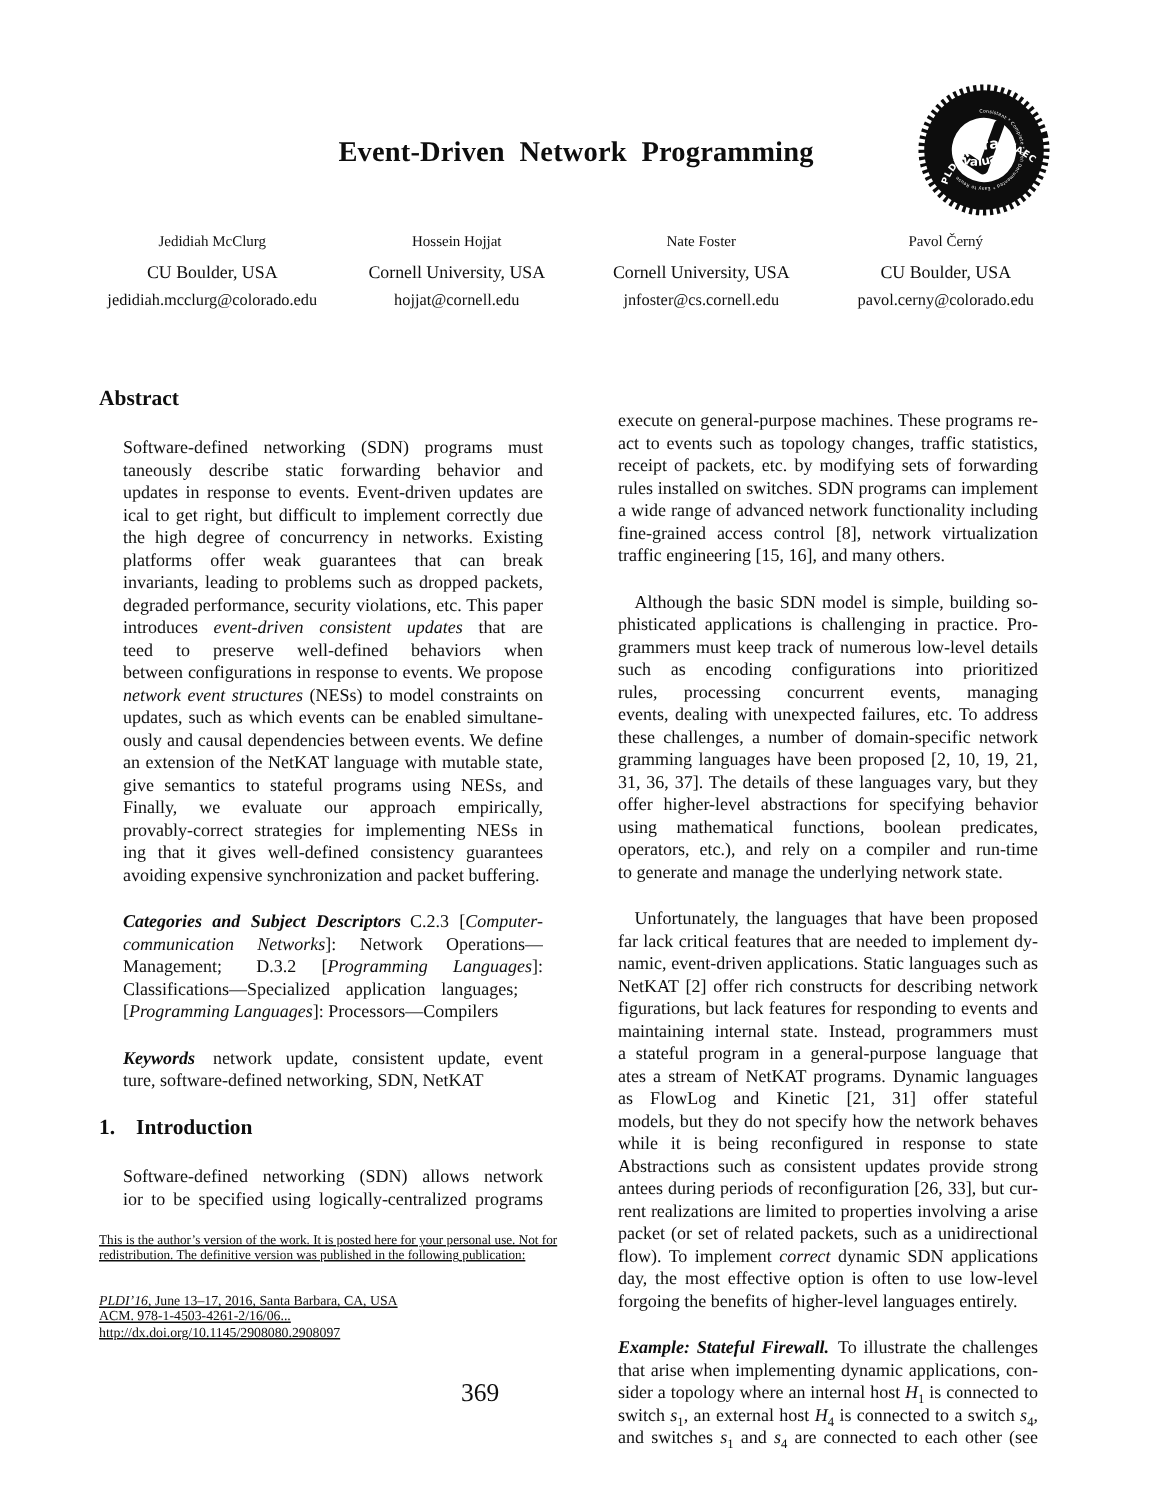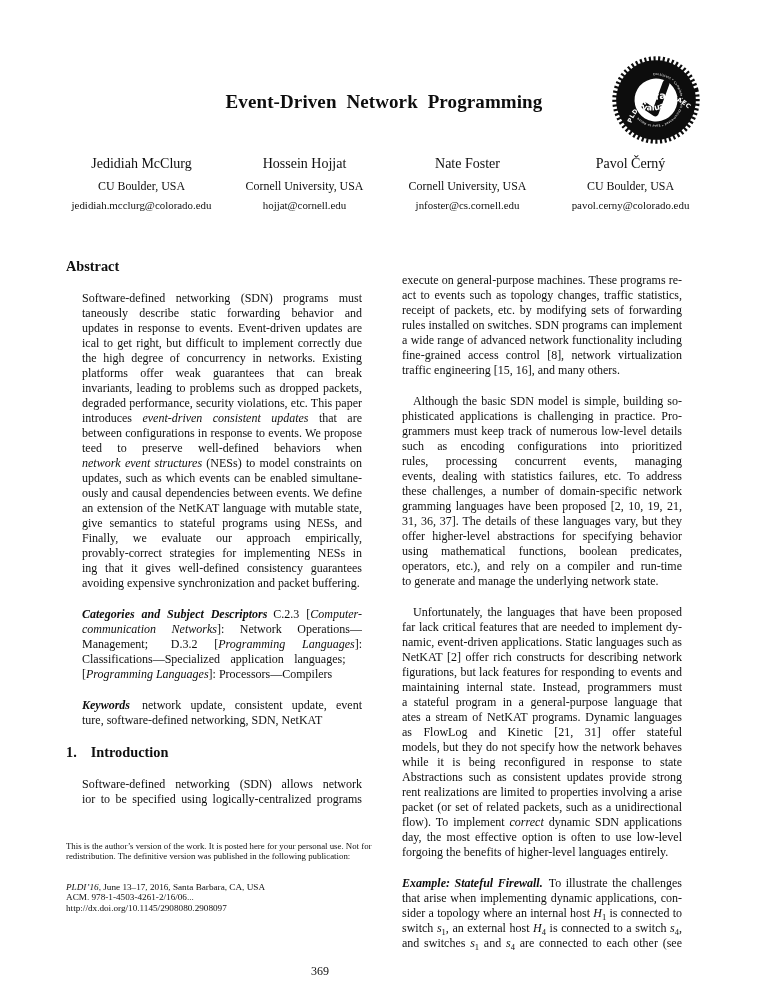--- a/index.html
+++ b/index.html
@@ -12,48 +12,48 @@
 
   
   #badge{position:absolute;left:610px;top:54px;width:92px;height:92px;}
   #badge svg{width:100%;height:100%;}
   .badge-ring-text{font-family:"DejaVu Sans",sans-serif;font-weight:bold;fill:#ffffff;}
   .badge-tiny-text{font-family:"DejaVu Sans",sans-serif;fill:#ffffff;}
 
   
   #authors{position:absolute;top:156px;left:60px;width:652px;display:flex;}
   .author{flex:1;text-align:center;}
-  .author .name{font-size:14px;margin-bottom:7px;}
+  .author .name{font-size:10px;margin-bottom:7px;}
   .author .affil{font-size:11.9px;margin-bottom:5px;}
   .author .email{font-size:10.9px;text-align:center;}
 
   
-  #columns{position:absolute;top:257px;left:66px;display:flex;gap:8px;}
+  #columns{position:absolute;top:257px;left:66px;display:flex;gap:18px;}
   .col{width:312px;}
   .h1{font-size:14.3px;font-weight:bold;margin:1px 0 9px 0;}
   .h2{font-size:14.3px;font-weight:bold;margin:9px 0 8px 0;}
   .h2num{margin-right:14px;}
   .para{margin:16px;}
   .para.sp{margin-top:7px;}
   .line{height:15px;font-size:12px;text-align:justify;text-align-last:justify;overflow:hidden;}
   .line.fin{text-align-last:left;}
   .line.ind{text-indent:11px;}
   .r-i{font-style:italic;}
   .r-bi{font-style:italic;font-weight:bold;}
   .r-mi{font-style:italic;}
   sub{font-size:8.5px;line-height:0;}
 
   
-  #footnote{position:absolute;left:66px;top:841px;width:330px;}
+  #footnote{position:absolute;left:66px;top:821px;width:330px;text-decoration:underline;}
   .notice{font-size:8.8px;line-height:10px;}
   .pub{font-size:9.2px;line-height:10.4px;}
   .pub-first{margin-top:21px;}
   .it{font-style:italic;}
 
-  #page-number{position:absolute;left:0;top:964px;width:640px;text-align:center;font-size:12px;}
+  #page-number{position:absolute;left:0;top:919px;width:640px;text-align:center;font-size:17px;}
 </style>
 </head>
 <body>
 
 <div id="page">
 
   <div id="paper-title">Event-Driven Network Programming</div>
 
   <div id="badge">
     <svg viewBox="0 0 120 120">
@@ -121,22 +121,22 @@
         <div class="para">
           <div class="line"><span>Software-defined networking (SDN) programs must simul-</span></div>
           <div class="line"><span>taneously describe static forwarding behavior and dynamic</span></div>
           <div class="line"><span>updates in response to events. Event-driven updates are crit-</span></div>
           <div class="line"><span>ical to get right, but difficult to implement correctly due to</span></div>
           <div class="line"><span>the high degree of concurrency in networks. Existing SDN</span></div>
           <div class="line"><span>platforms offer weak guarantees that can break application</span></div>
           <div class="line"><span>invariants, leading to problems such as dropped packets,</span></div>
           <div class="line"><span>degraded performance, security violations, etc. This paper</span></div>
           <div class="line"><span>introduces </span><span class="r-i">event-driven consistent updates</span><span> that are guaran-</span></div>
+          <div class="line"><span>teed to preserve well-defined behaviors when transitioning</span></div>
           <div class="line"><span>between configurations in response to events. We propose</span></div>
-          <div class="line"><span>teed to preserve well-defined behaviors when transitioning</span></div>
           <div class="line"><span class="r-i">network event structures</span><span> (NESs) to model constraints on</span></div>
           <div class="line"><span>updates, such as which events can be enabled simultane-</span></div>
           <div class="line"><span>ously and causal dependencies between events. We define</span></div>
           <div class="line"><span>an extension of the NetKAT language with mutable state,</span></div>
           <div class="line"><span>give semantics to stateful programs using NESs, and discuss</span></div>
           <div class="line"><span>Finally, we evaluate our approach empirically, demonstrat-</span></div>
           <div class="line"><span>provably-correct strategies for implementing NESs in SDNs.</span></div>
           <div class="line"><span>ing that it gives well-defined consistency guarantees while</span></div>
           <div class="line fin"><span>avoiding expensive synchronization and packet buffering.</span></div>
         </div>
@@ -166,21 +166,21 @@
           <div class="line"><span>a wide range of advanced network functionality including</span></div>
           <div class="line"><span>fine-grained access control [8], network virtualization [22],</span></div>
           <div class="line fin"><span>traffic engineering [15, 16], and many others.</span></div>
         </div>
         <div class="para">
           <div class="line ind"><span>Although the basic SDN model is simple, building so-</span></div>
           <div class="line"><span>phisticated applications is challenging in practice. Pro-</span></div>
           <div class="line"><span>grammers must keep track of numerous low-level details</span></div>
           <div class="line"><span>such as encoding configurations into prioritized forwarding</span></div>
           <div class="line"><span>rules, processing concurrent events, managing asynchronous</span></div>
-          <div class="line"><span>events, dealing with statistics failures, etc. To address</span></div>
+          <div class="line"><span>events, dealing with unexpected failures, etc. To address</span></div>
           <div class="line"><span>these challenges, a number of domain-specific network pro-</span></div>
           <div class="line"><span>gramming languages have been proposed [2, 10, 19, 21, 29,</span></div>
           <div class="line"><span>31, 36, 37]. The details of these languages vary, but they all</span></div>
           <div class="line"><span>offer higher-level abstractions for specifying behavior (e.g.,</span></div>
           <div class="line"><span>using mathematical functions, boolean predicates, relational</span></div>
           <div class="line"><span>operators, etc.), and rely on a compiler and run-time system</span></div>
           <div class="line fin"><span>to generate and manage the underlying network state.</span></div>
         </div>
         <div class="para">
           <div class="line ind"><span>Unfortunately, the languages that have been proposed so</span></div>
@@ -188,20 +188,21 @@
           <div class="line"><span>namic, event-driven applications. Static languages such as</span></div>
           <div class="line"><span>NetKAT [2] offer rich constructs for describing network con-</span></div>
           <div class="line"><span>figurations, but lack features for responding to events and</span></div>
           <div class="line"><span>maintaining internal state. Instead, programmers must write</span></div>
           <div class="line"><span>a stateful program in a general-purpose language that gener-</span></div>
           <div class="line"><span>ates a stream of NetKAT programs. Dynamic languages such</span></div>
           <div class="line"><span>as FlowLog and Kinetic [21, 31] offer stateful programming</span></div>
           <div class="line"><span>models, but they do not specify how the network behaves</span></div>
           <div class="line"><span>while it is being reconfigured in response to state changes.</span></div>
           <div class="line"><span>Abstractions such as consistent updates provide strong guar-</span></div>
+          <div class="line"><span>antees during periods of reconfiguration [26, 33], but cur-</span></div>
           <div class="line"><span>rent realizations are limited to properties involving a arise</span></div>
           <div class="line"><span>packet (or set of related packets, such as a unidirectional</span></div>
           <div class="line"><span>flow). To implement </span><span class="r-i">correct</span><span> dynamic SDN applications to-</span></div>
           <div class="line"><span>day, the most effective option is often to use low-level APIs,</span></div>
           <div class="line fin"><span>forgoing the benefits of higher-level languages entirely.</span></div>
         </div>
         <div class="para sp">
           <div class="line"><span class="r-bi">Example: Stateful Firewall.</span><span> To illustrate the challenges</span></div>
           <div class="line"><span>that arise when implementing dynamic applications, con-</span></div>
           <div class="line"><span>sider a topology where an internal host </span><span class="r-mi">H</span><sub>1</sub><span> is connected to</span></div>

